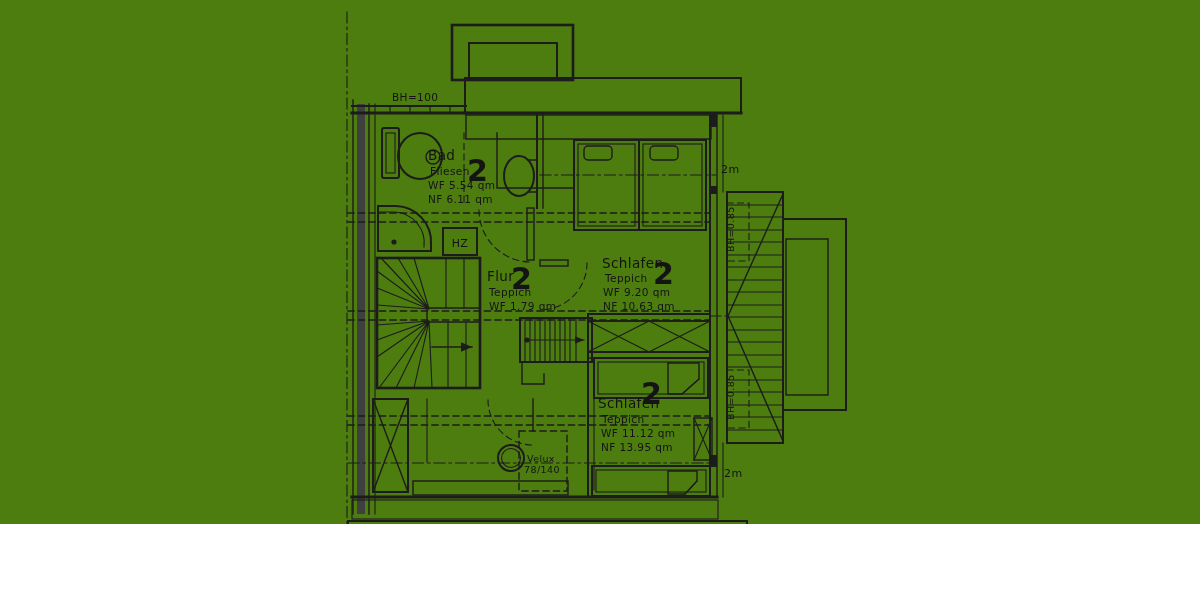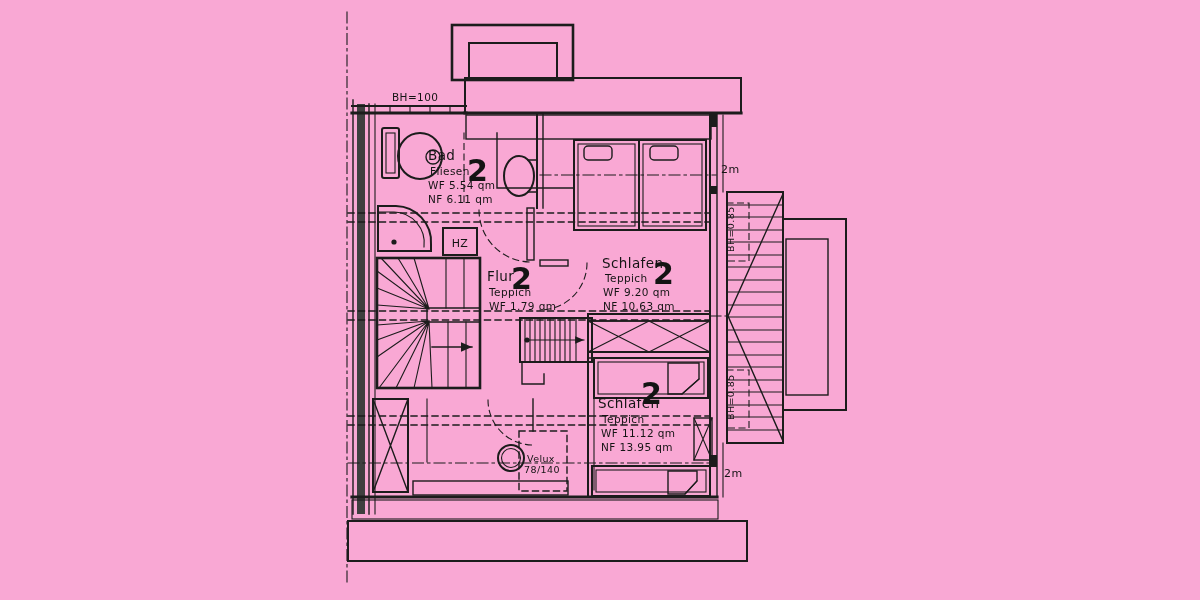--- a/index.html
+++ b/index.html
@@ -1,16 +1,16 @@
 <!DOCTYPE html>
 <html><head>
 <meta charset="utf-8">
 <style>
   html,body{margin:0;padding:0;background:#ffffff;}
-  .frame{position:relative;width:1200px;height:600px;background:#f9a8d4;overflow:hidden;
+  .frame{position:relative;width:1200px;height:524px;background:#4d7c0f;overflow:hidden;
          font-family:"DejaVu Sans",sans-serif;}
   svg{position:absolute;left:0;top:0;}
   .k{stroke:#1c1c1c;fill:none;stroke-linecap:square;}
   .w1{stroke-width:1.1}.w13{stroke-width:1.4}.w2{stroke-width:2}.w25{stroke-width:2.6}.w3{stroke-width:3.2}
   .da{stroke-dasharray:6 4.5;}
   .dd{stroke-dasharray:11 4 2.5 4;}
   text{fill:#141414;font-family:"DejaVu Sans",sans-serif;letter-spacing:.4px;}
   .t9{font-size:9.5px}.t10{font-size:10.5px}.t11{font-size:11px}.t13{font-size:13.5px}
   .big{font-size:30px;font-weight:bold;}
 </style>

